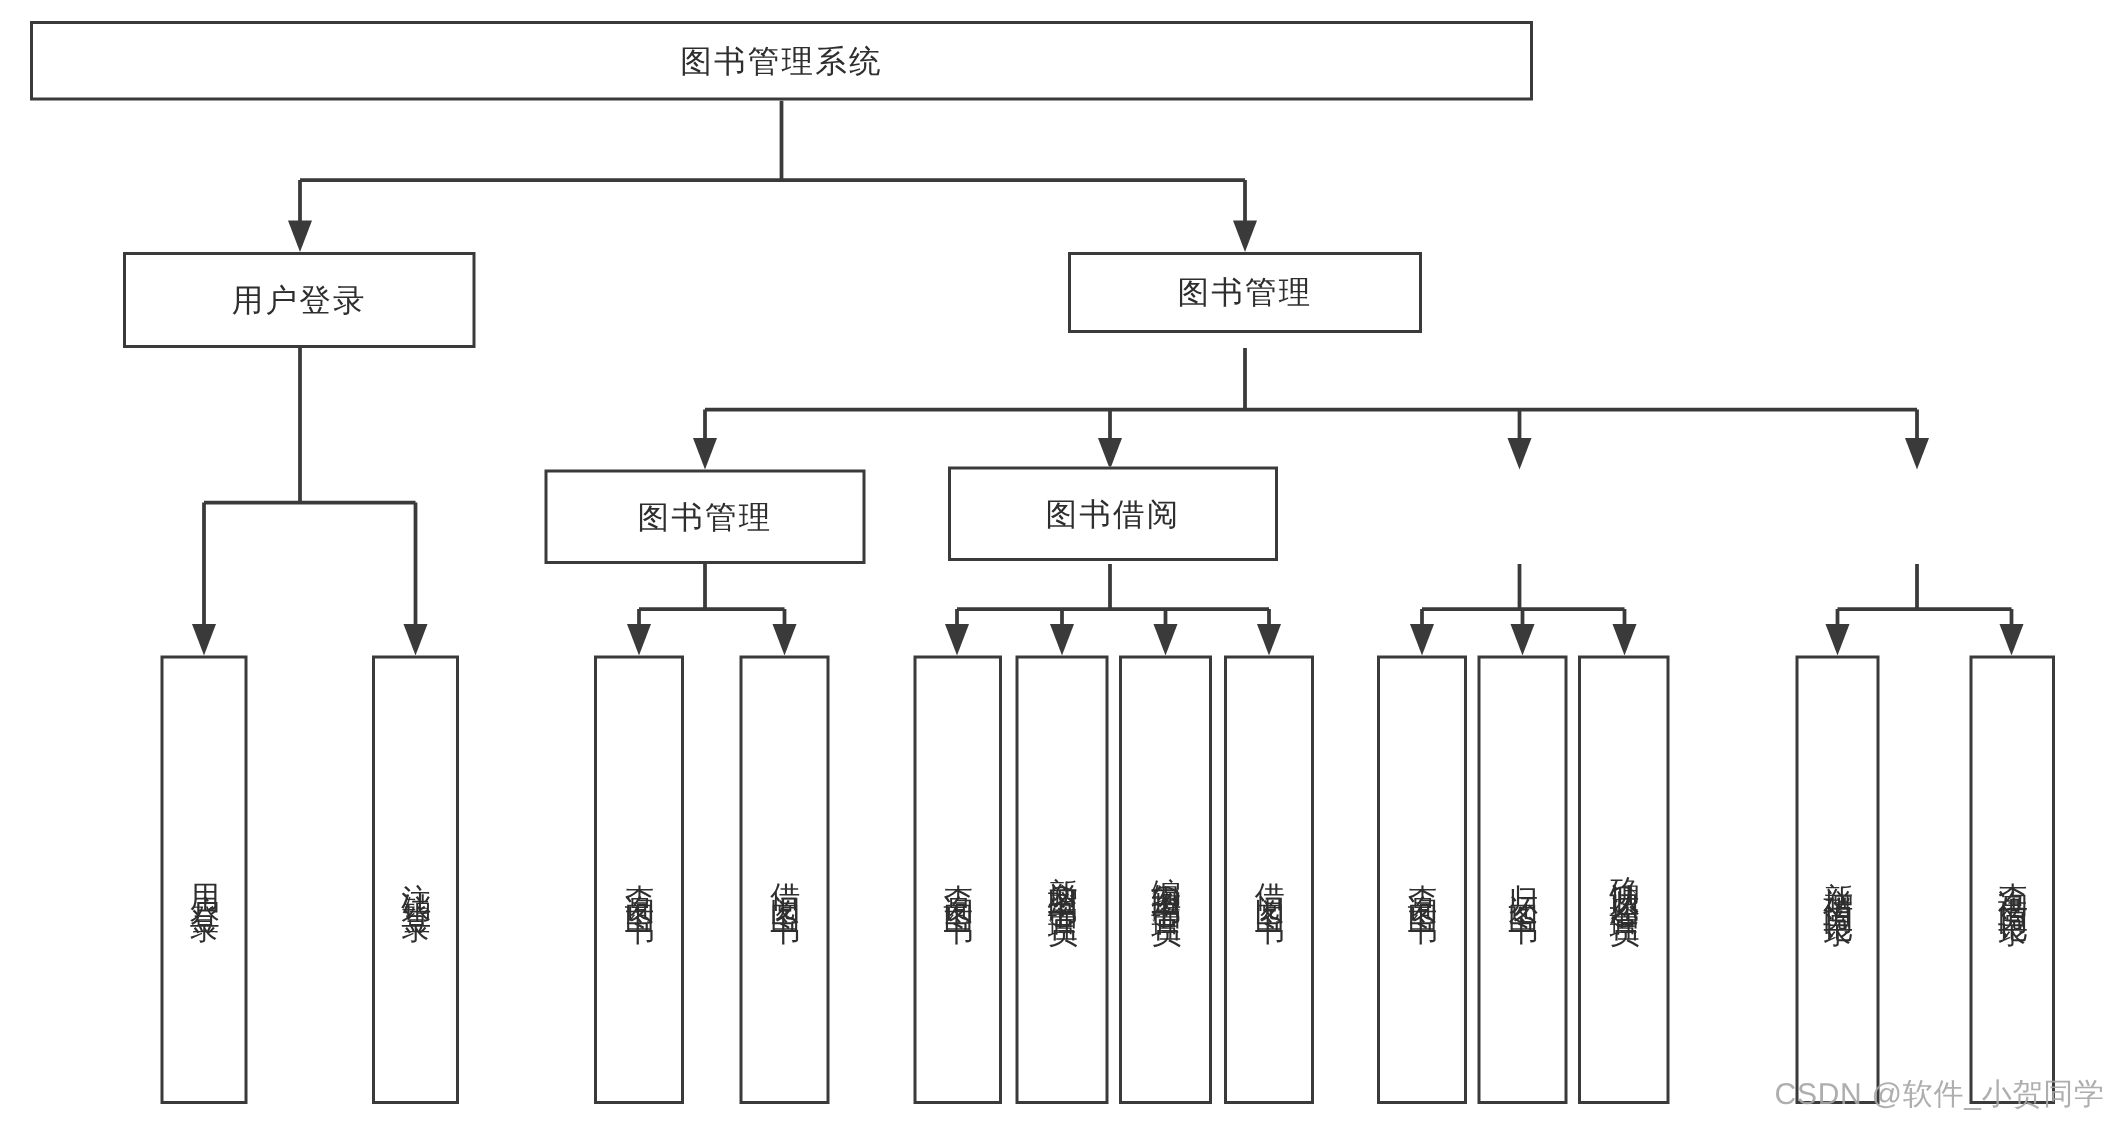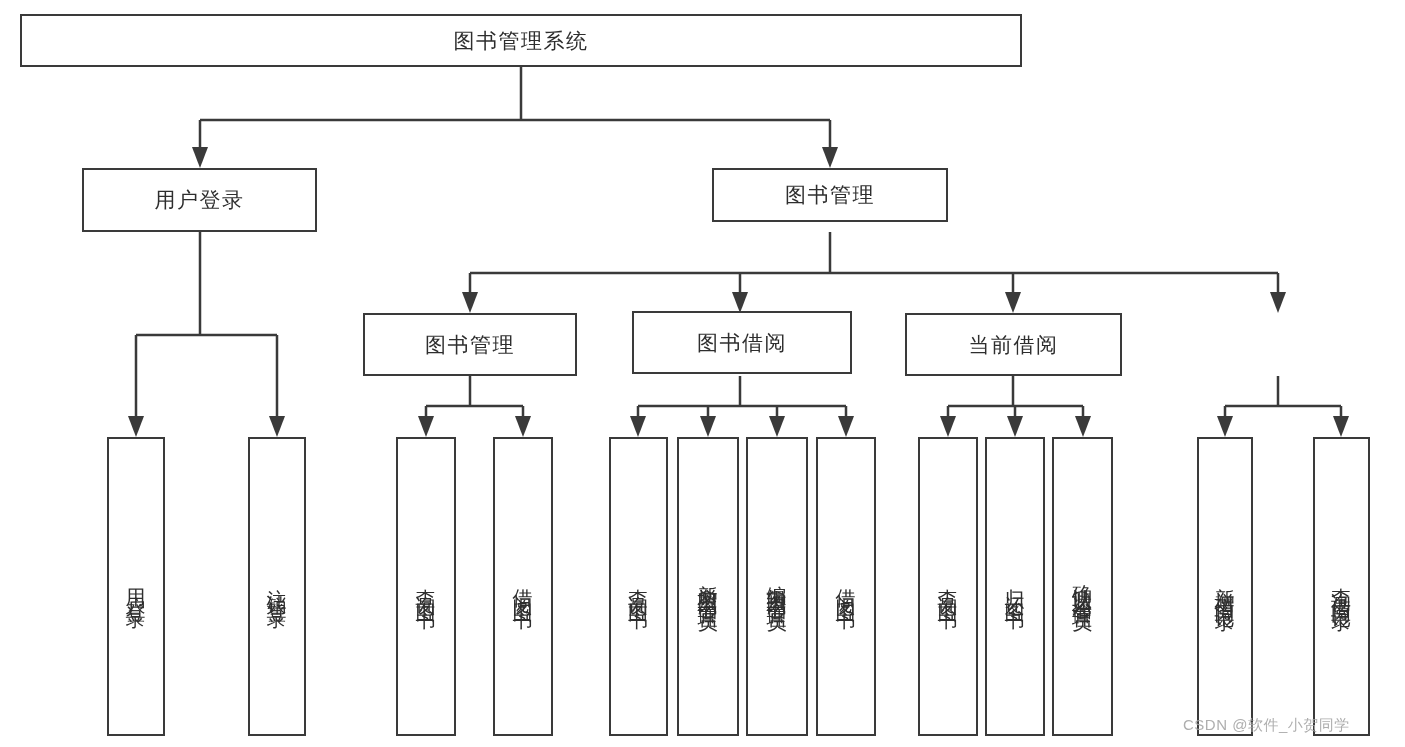--- a/index.html
+++ b/index.html
@@ -49,21 +49,21 @@
     font-size:20px;
     letter-spacing:7px;
     line-height:1;
     color:var(--text);
     white-space:nowrap;
   }
   .watermark{
     position:absolute;
     left:1183px;
     top:716px;
-    font-size:15px;
+    font-size:20px;
     letter-spacing:0.5px;
     color:var(--watermark);
     opacity:0.9;
     z-index:5;
     white-space:nowrap;
   }
 </style>
 </head>
 <body>
 
@@ -112,23 +112,20 @@
   <div class="node hnode" style="left:712px;top:168px;width:236px;height:54px">
     <span class="lbl">图书管理</span>
   </div>
 
   <div class="node hnode" style="left:363px;top:313px;width:214px;height:63px">
     <span class="lbl">图书管理</span>
   </div>
   <div class="node hnode" style="left:632px;top:311px;width:220px;height:63px">
     <span class="lbl">图书借阅</span>
   </div>
-  <div class="node hnode" style="left:905px;top:313px;width:217px;height:63px">
-    <span class="lbl">当前借阅</span>
-  </div>
 
   <div class="node vnode" style="left:107px;top:437px;width:58px;height:299px">
     <span class="vlbl">用户登录</span>
   </div>
   <div class="node vnode" style="left:248px;top:437px;width:58px;height:299px">
     <span class="vlbl">注销登录</span>
   </div>
 
   <div class="node vnode" style="left:396px;top:437px;width:60px;height:299px">
     <span class="vlbl">查询图书</span>

